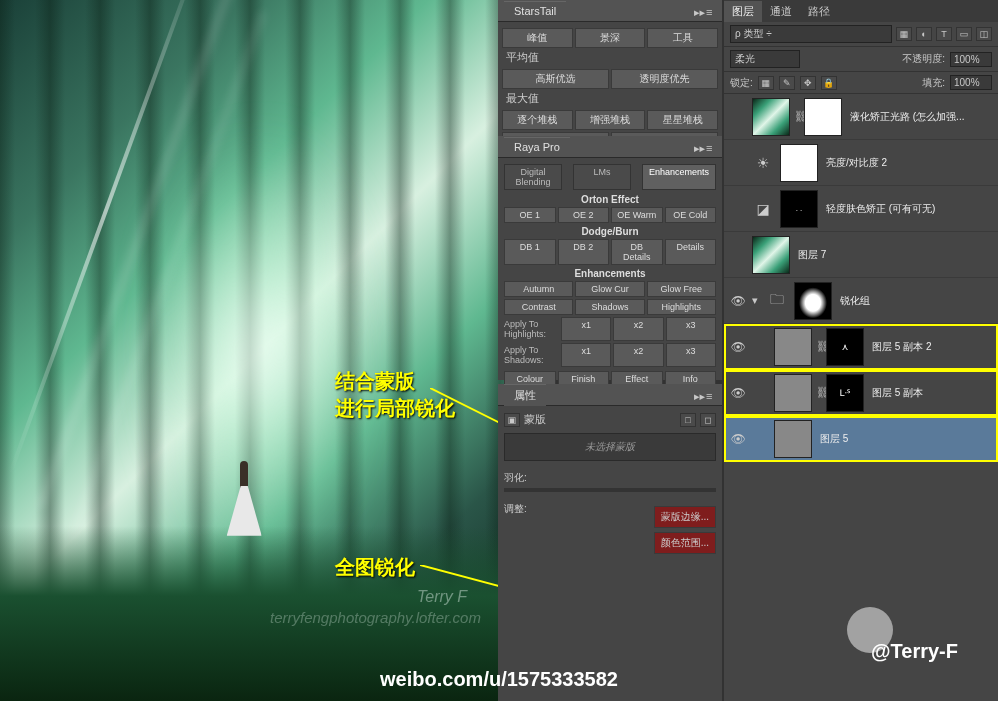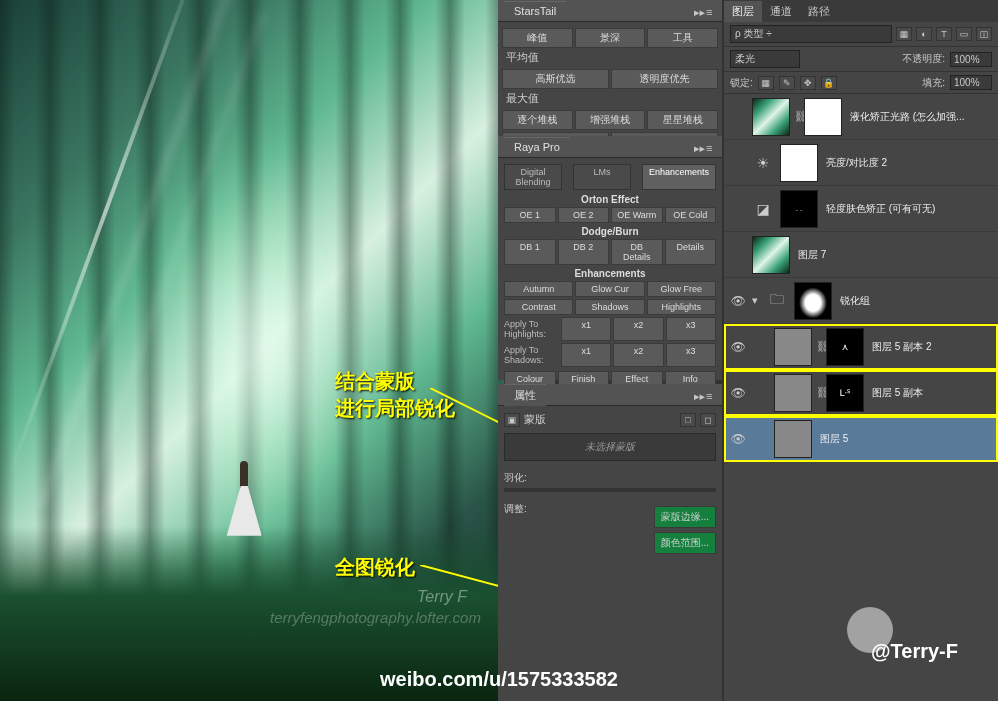--- a/index.html
+++ b/index.html
@@ -42,21 +42,21 @@
 .raya-row { display: flex; gap: 2px; margin-bottom: 2px; }
 .raya-btn { background: #5a5a5a; border: 1px solid #3a3a3a; padding: 2px 4px; font-size: 9px; color: #ddd; flex: 1; text-align: center; }
 .raya-lbl { font-size: 9px; color: #bbb; width: 55px; padding: 2px 0; }
 
 .props { left: 498px; top: 384px; width: 224px; height: 317px; background: #454545; }
 .props-body { padding: 6px; }
 .props-none { background: #3a3a3a; border: 1px solid #2a2a2a; padding: 6px; font-size: 10px; color: #999; font-style: italic; text-align: center; margin-bottom: 10px; }
 .props-fld { margin-bottom: 10px; }
 .props-lbl { font-size: 10px; color: #ccc; }
 .props-bar { height: 4px; background: #333; margin-top: 3px; }
-.props-btn { background: #15803d; border: 1px solid #3a3a3a; padding: 3px 6px; font-size: 10px; color: #ccc; float: right; margin-top: 4px; margin-left: 2px; }
+.props-btn { background: #7f1d1d; border: 1px solid #3a3a3a; padding: 3px 6px; font-size: 10px; color: #ccc; float: right; margin-top: 4px; margin-left: 2px; }
 
 .layers { left: 724px; top: 0; width: 274px; height: 701px; background: #454545; }
 .ly-head { display: flex; height: 22px; align-items: center; background: #3a3a3a; }
 .ly-tab { padding: 3px 8px; font-size: 11px; }
 .ly-tab.act { background: #535353; color: #eee; }
 .ly-opts { display: flex; align-items: center; padding: 3px 6px; gap: 4px; background: #454545; border-bottom: 1px solid #333; }
 .ly-sel { background: #3a3a3a; border: 1px solid #222; padding: 1px 4px; font-size: 10px; color: #ccc; flex: 1; }
 .ly-ico { width: 16px; height: 14px; border: 1px solid #333; background: #4a4a4a; display: flex; align-items: center; justify-content: center; font-size: 9px; }
 .ly-opts2 { display: flex; align-items: center; padding: 3px 6px; gap: 5px; background: #454545; border-bottom: 1px solid #333; font-size: 10px; }
 .ly-val { background: #3a3a3a; border: 1px solid #222; padding: 1px 3px; width: 42px; }

